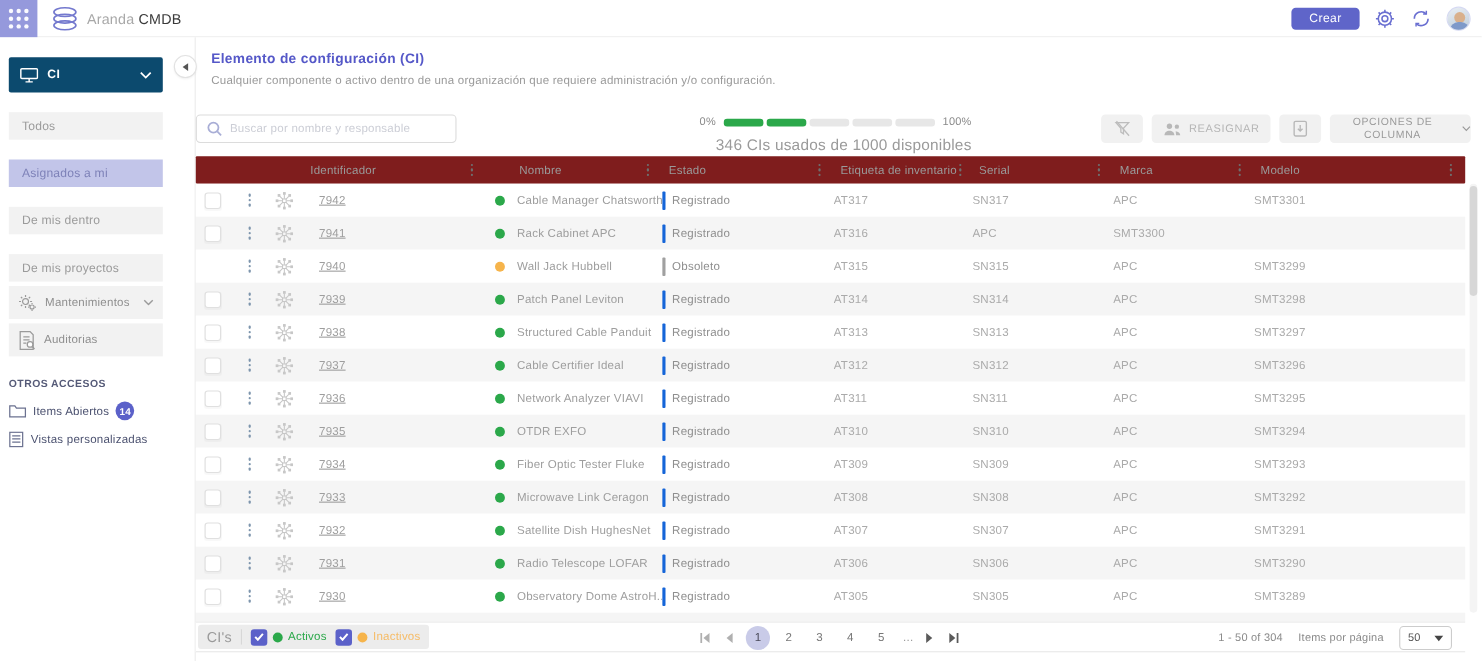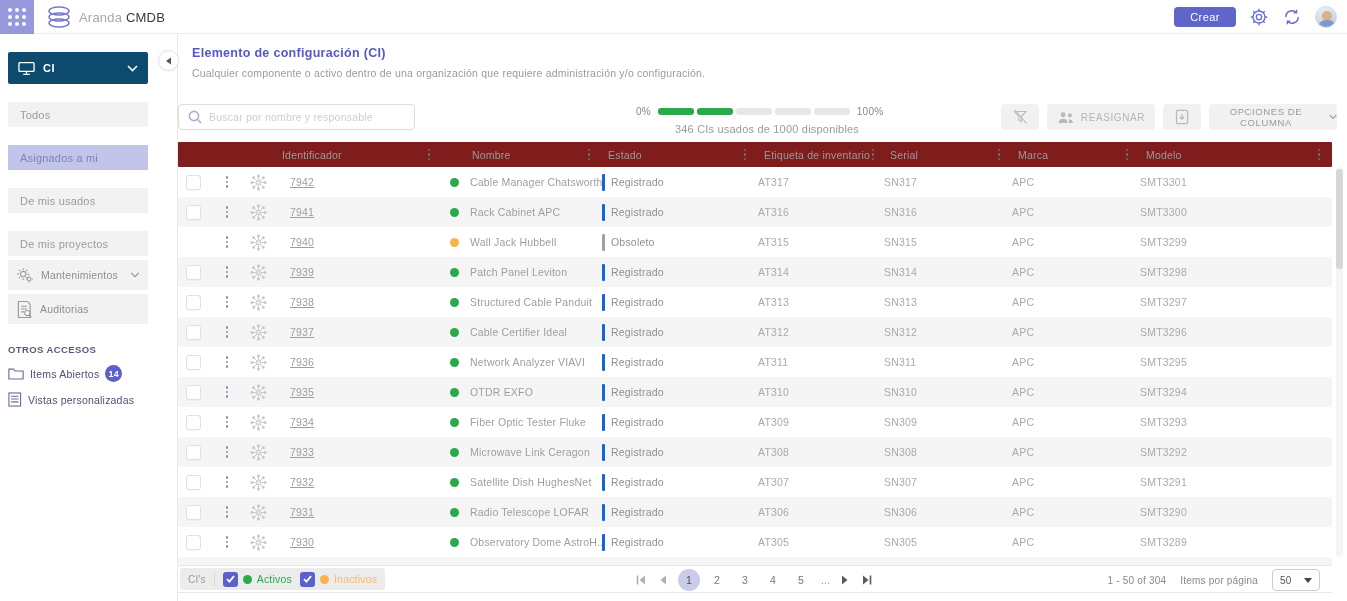--- a/index.html
+++ b/index.html
@@ -65,21 +65,21 @@
     border-radius:4px; background:#fff; display:flex; align-items:center; padding:0 8px; gap:6px; }
   .search-box input{ border:none; outline:none; flex:1; font-size:10.5px; color:#777;
     font-family:"Liberation Sans",sans-serif; letter-spacing:.2px; background:transparent; }
   .search-box input::placeholder{ color:#ccced6; }
   .usage{ position:absolute; left:458px; top:72px; width:262px; }
   .usage-row{ display:flex; align-items:center; gap:7px; }
   .usage-row .pct{ font-size:10px; color:#8a8a8a; }
   .segs{ display:flex; gap:3px; }
   .seg{ width:36px; height:7px; border-radius:3px; background:#e7e7e7; }
   .seg.fill{ background:var(--green); }
-  .usage-cap{ text-align:center; font-size:11px; color:#9a9a9a; margin-top:6px; }
+  .usage-cap{ text-align:center; font-size:14px; color:#9a9a9a; margin-top:6px; }
   .actions{ position:absolute; right:10px; top:70px; display:flex; gap:8px; height:26px; }
   .act-btn{ background:#f1f1f1; border:none; border-radius:4px; height:26px; display:flex;
     align-items:center; justify-content:center; gap:6px; cursor:pointer; color:#b5b5b5;
     font-size:10px; letter-spacing:.6px; font-family:"Liberation Sans",sans-serif; }
   .act-icon{ width:38px; }
   .act-reasignar{ width:108px; }
   .act-opciones{ width:128px; color:#9a9a9a; font-size:9.5px; }
 
   
   .tablewrap{ position:absolute; left:0; top:108px; width:1154px; }
@@ -114,21 +114,21 @@
 
   
   .vscroll{ position:absolute; right:4px; top:133px; width:7px; height:390px; background:#f4f4f4; border-radius:4px; }
   .vthumb{ position:absolute; left:0; top:2px; width:7px; height:100px; background:#d7d7d7; border-radius:4px; }
 
   
   .footer{ position:absolute; left:0; right:15px; top:531px; height:28px; background:#fff;
     border-top:1px solid #e8e8e8; border-bottom:1px solid #e8e8e8; display:flex; align-items:center; }
   .fgroup{ margin-left:2px; background:#ececec; border-radius:3px; height:22px; display:flex;
     align-items:center; padding:0 8px; gap:8px; }
-  .fgroup .cis{ font-size:10px; color:#9a9a9a; }
+  .fgroup .cis{ font-size:13px; color:#9a9a9a; }
   .fsep{ width:1px; height:14px; background:#d7d7d7; }
   .fcheck{ display:flex; align-items:center; gap:5px; cursor:pointer; }
   .pcb{ width:15px; height:15px; border-radius:3px; background:#5b61c9; display:flex;
     align-items:center; justify-content:center; }
   .f-activos{ font-size:10.5px; color:var(--green); }
   .f-inactivos{ font-size:10.5px; color:#f6bc67; }
   .pagination{ position:absolute; left:455px; top:0; height:28px; display:flex; align-items:center; gap:9px; }
   .pag-btn{ background:none; border:none; cursor:pointer; padding:2px; display:flex; align-items:center; }
   .pag-num{ width:22px; height:22px; border-radius:50%; display:flex; align-items:center;
     justify-content:center; font-size:10.5px; color:#777; cursor:pointer; background:none; border:none;
@@ -204,21 +204,21 @@
       <span class="lbl">CI</span>
       <span>
         <svg width="11" height="7" viewBox="0 0 11 7" fill="none" stroke="#fff" stroke-width="1.6">
             <path d="M1 1l4.5 4.5L10 1"></path>
           </svg>
       </span>
     </div>
     <div id="sidebar-items">
         <div class="side-item">Todos</div>
         <div class="side-item selected">Asignados a mi</div>
-        <div class="side-item">De mis usados</div>
+        <div class="side-item">De mis dentro</div>
         <div class="side-item">De mis proyectos</div>
       </div>
     <div class="side-mod">
       <span>
         <svg width="18" height="18" viewBox="0 0 20 20" fill="none" stroke="#9a9a9a" stroke-width="1.2">
           <circle cx="8" cy="9" r="3"></circle>
           <path d="M8 4.4v-2M8 15.6v-2M3.4 9h-2M14.6 9h-2M4.7 5.7L3.3 4.3M12.7 13.7l-1.4-1.4M11.3 5.7l1.4-1.4M4.7 12.3l-1.4 1.4"></path>
           <circle cx="14.6" cy="14.6" r="2.1"></circle>
           <path d="M14.6 11.6v-1M14.6 18.6v-1M11.6 14.6h-1M18.6 14.6h-1"></path>
         </svg>
@@ -471,21 +471,20 @@
           </div>
     <div class="cell c-dot">
             <span class="dot green"></span>
           </div>
     <div class="cell c-name">Rack Cabinet APC</div>
     <div class="cell c-estado">
             <span class="ebar registrado"></span>
             <span class="etext">Registrado</span>
           </div>
     <div class="cell c-txt">AT316</div>
-    <div class="cell c-txt">SN316</div>
     <div class="cell c-txt">APC</div>
     <div class="cell c-txt">SMT3300</div>
   </div>
         <div class="tgrid trow">
     <div class="cell c-cb">
             <span class="cb" style="visibility: hidden;"></span>
           </div>
     <div class="cell c-kebab">
             <span class="kebab blue">
               <i></i>

